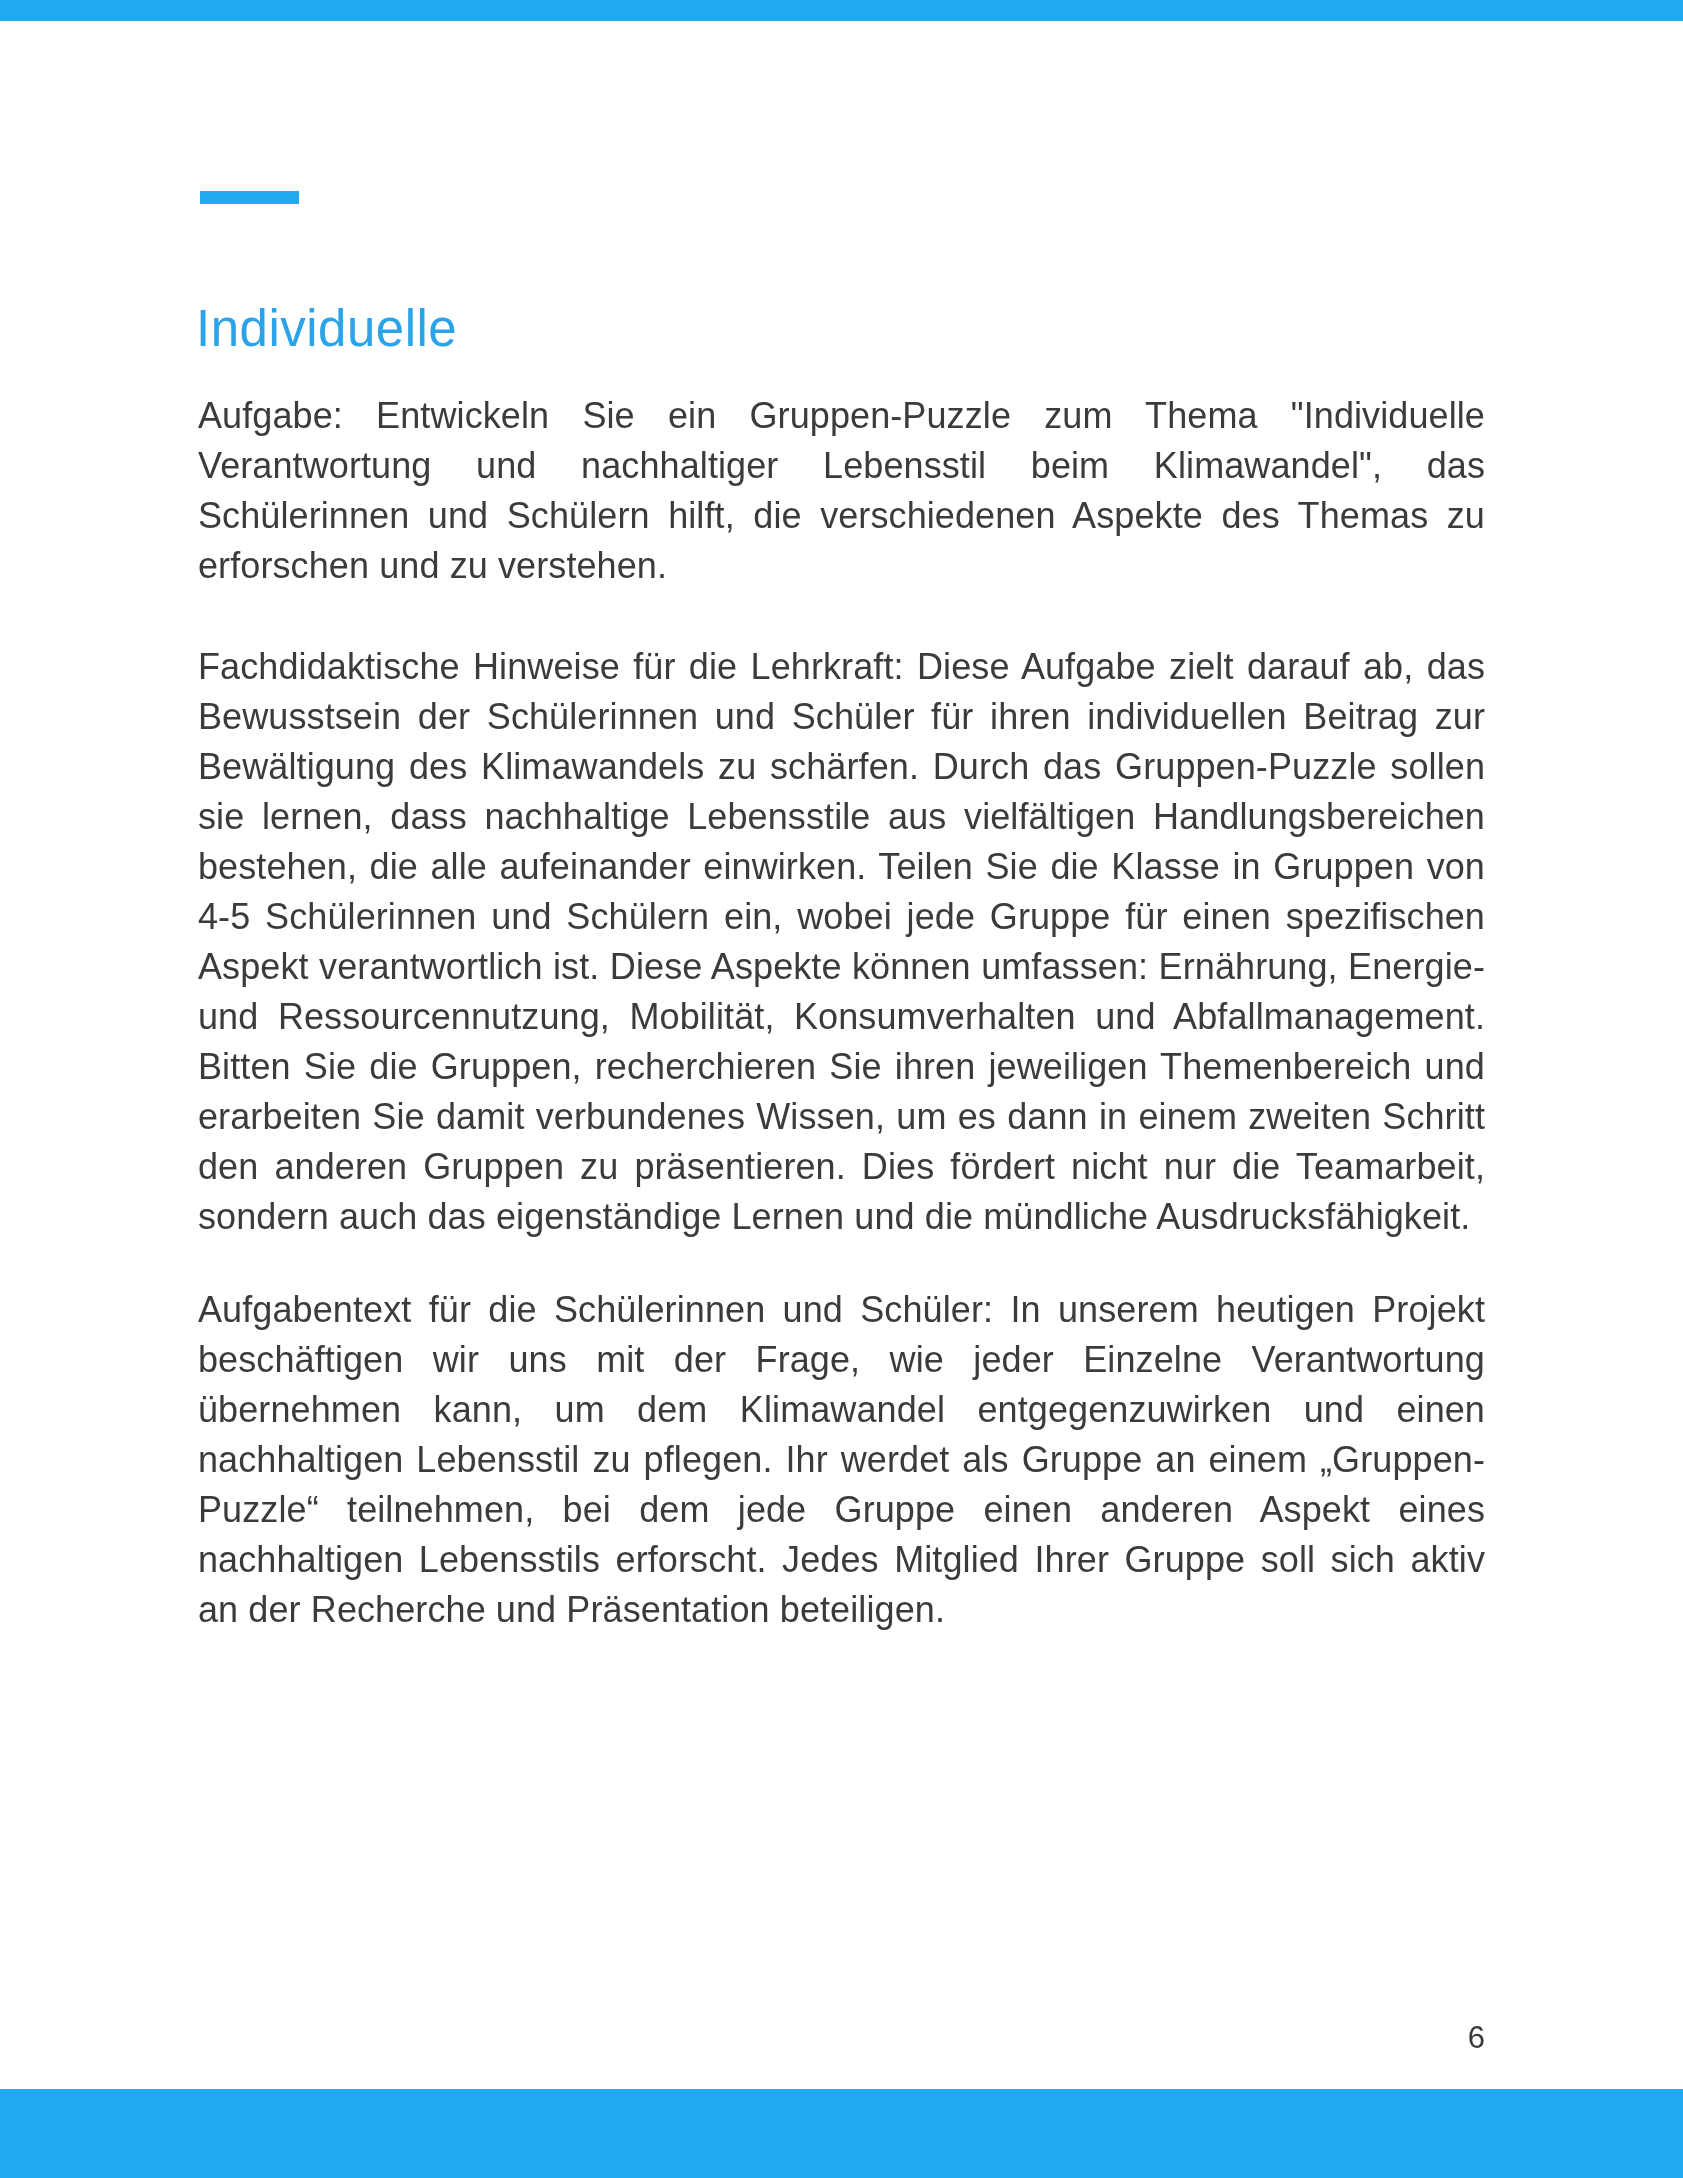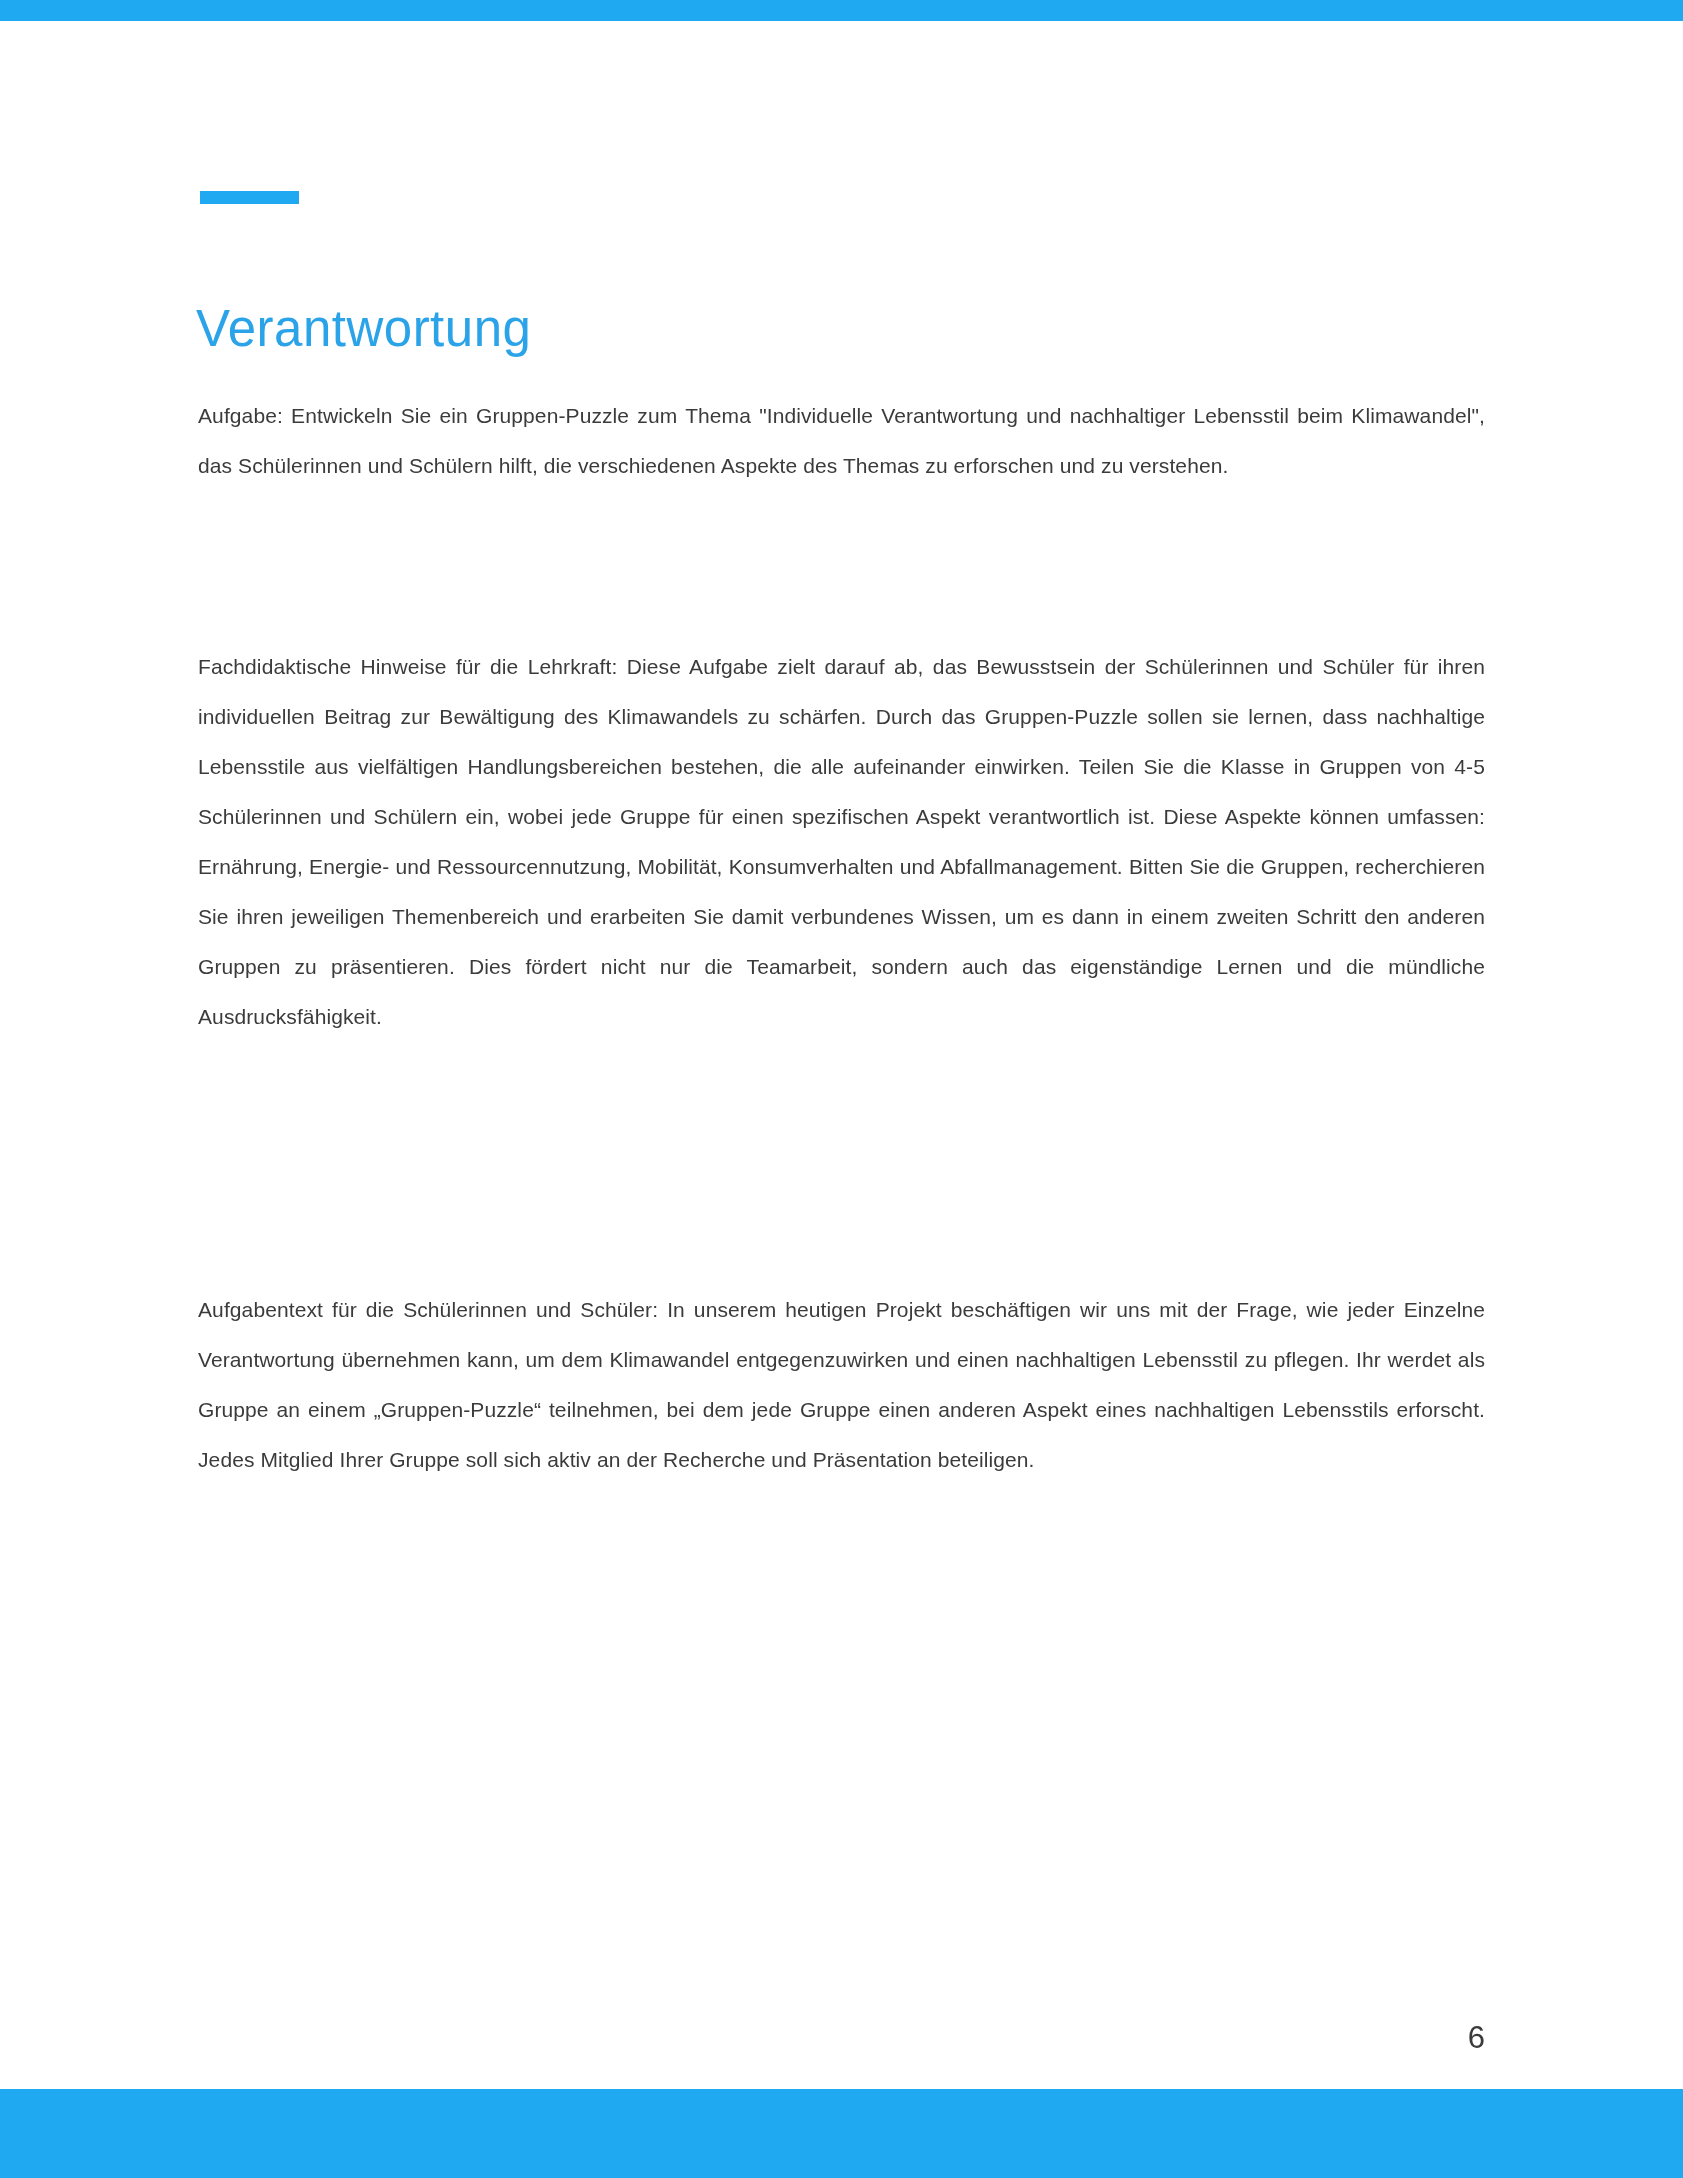--- a/index.html
+++ b/index.html
@@ -36,21 +36,21 @@
     font-size: 51px;
     font-weight: 400;
     line-height: 1.1;
     color: var(--title_color);
     letter-spacing: 0.5px;
   }
   .para {
     position: absolute;
     left: 198px;
     width: 1287px;
-    font-size: 21px;
+    font-size: 36px;
     line-height: 50px;
     text-align: justify;
     color: var(--text_color);
     letter-spacing: 0.1px;
   }
   .p1 { top: 391px; }
   .p2 { top: 642px; }
   .p3 { top: 1285px; }
   .page-number {
     position: absolute;
@@ -66,20 +66,20 @@
     width: 1683px; height: 89px;
     background: var(--accent);
   }
 </style>
 </head>
 <body>
 
 <div class="page">
   <div class="top-bar"></div>
   <div class="dash"></div>
-  <h1 class="title">Verantwortung</h1>
+  <h1 class="title">Individuelle</h1>
   <p class="para p1">Aufgabe: Entwickeln Sie ein Gruppen-Puzzle zum Thema "Individuelle Verantwortung und nachhaltiger Lebensstil beim Klimawandel", das Schülerinnen und Schülern hilft, die verschiedenen Aspekte des Themas zu erforschen und zu verstehen.</p>
   <p class="para p2">Fachdidaktische Hinweise für die Lehrkraft: Diese Aufgabe zielt darauf ab, das Bewusstsein der Schülerinnen und Schüler für ihren individuellen Beitrag zur Bewältigung des Klimawandels zu schärfen. Durch das Gruppen-Puzzle sollen sie lernen, dass nachhaltige Lebensstile aus vielfältigen Handlungsbereichen bestehen, die alle aufeinander einwirken. Teilen Sie die Klasse in Gruppen von 4-5 Schülerinnen und Schülern ein, wobei jede Gruppe für einen spezifischen Aspekt verantwortlich ist. Diese Aspekte können umfassen: Ernährung, Energie- und Ressourcennutzung, Mobilität, Konsumverhalten und Abfallmanagement. Bitten Sie die Gruppen, recherchieren Sie ihren jeweiligen Themenbereich und erarbeiten Sie damit verbundenes Wissen, um es dann in einem zweiten Schritt den anderen Gruppen zu präsentieren. Dies fördert nicht nur die Teamarbeit, sondern auch das eigenständige Lernen und die mündliche Ausdrucksfähigkeit.</p>
   <p class="para p3">Aufgabentext für die Schülerinnen und Schüler: In unserem heutigen Projekt beschäftigen wir uns mit der Frage, wie jeder Einzelne Verantwortung übernehmen kann, um dem Klimawandel entgegenzuwirken und einen nachhaltigen Lebensstil zu pflegen. Ihr werdet als Gruppe an einem „Gruppen-Puzzle“ teilnehmen, bei dem jede Gruppe einen anderen Aspekt eines nachhaltigen Lebensstils erforscht. Jedes Mitglied Ihrer Gruppe soll sich aktiv an der Recherche und Präsentation beteiligen.</p>
   <div class="page-number">6</div>
   <div class="bottom-bar"></div>
 </div>
 
 
 </body></html>

